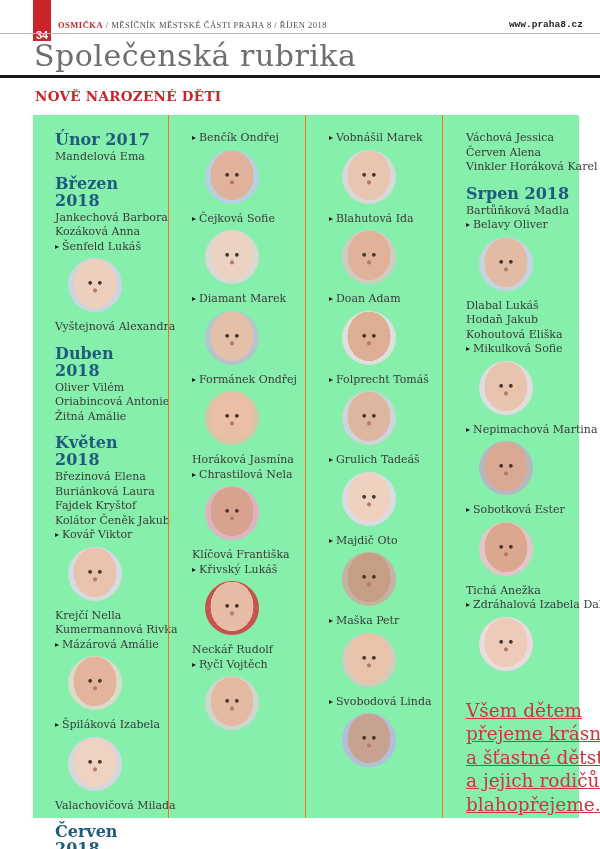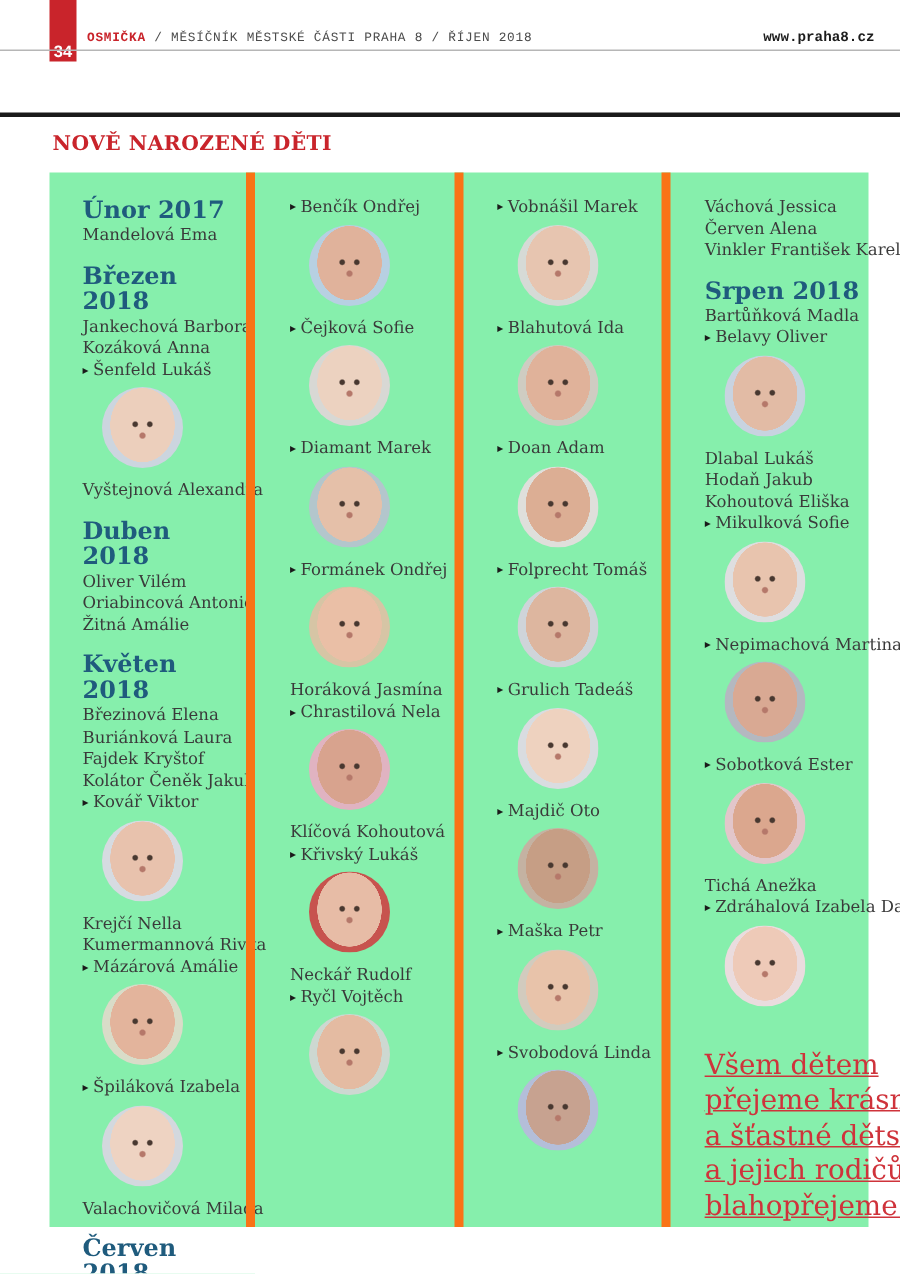--- a/index.html
+++ b/index.html
@@ -3,36 +3,36 @@
 <meta charset="utf-8">
 <style>
   html,body{margin:0;padding:0;background:#ffffff;}
   .page{position:relative;width:600px;height:849px;background:#ffffff;overflow:hidden;
         font-family:"DejaVu Serif",serif;color:#3a3a3a;}
 
   
   .page-num{position:absolute;left:33px;top:0;width:18px;height:41px;background:#c9242b;
             color:#ffffff;font-family:"Liberation Sans",sans-serif;font-weight:bold;font-size:11px;
             display:flex;align-items:flex-end;justify-content:center;padding-bottom:0;box-sizing:border-box;}
-  .masthead{position:absolute;left:58px;top:20px;font-family:Liberation Mono, monospace;
+  .masthead{position:absolute;left:58px;top:20px;font-family:Liberation Serif, serif;
             font-size:8.5px;letter-spacing:.5px;color:#4c4c4c;white-space:nowrap;}
   .masthead .mag{color:#c9242b;font-weight:bold;}
   .website{position:absolute;right:17px;top:19px;font-family:Liberation Mono, monospace;
            font-weight:bold;font-size:9.5px;color:#1c1c1c;}
   .topline{position:absolute;left:0;top:33px;width:600px;height:1px;background:#b6b6b6;}
   .section-title{position:absolute;left:34px;top:38px;font-size:30px;color:#6e6e6e;letter-spacing:.5px;}
   .thick-rule{position:absolute;left:0;top:75px;width:600px;height:3px;background:#1a1a1a;}
   .article-title{position:absolute;left:35px;top:88px;font-size:13.5px;font-weight:bold;
                  color:#c9242b;letter-spacing:.3px;}
 
   
   .panel{position:absolute;left:33px;top:115px;width:546px;height:703px;background:#86efac;
          display:flex;box-sizing:border-box;}
   .column{flex:1 1 0;padding:16px 5px 0 22px;box-sizing:border-box;min-width:0;}
-  .column + .column{border-left:6px solid #f97316;padding-left:23px;}
+  .column + .column{border-left:1px solid #f97316;padding-left:23px;}
 
   .month{font-size:16px;line-height:17px;font-weight:bold;color:#1f5b7d;margin:10px 0 2px;}
   .month:first-child{margin-top:0;}
   .name{font-size:11px;line-height:14.5px;color:#3a3a3a;white-space:nowrap;}
   .arrow{font-size:8px;color:#1a1a1a;margin-right:3px;vertical-align:1px;}
 
   .photo{width:54px;height:54px;border-radius:50%;margin:4px 0 8px 13px;
     background:
       radial-gradient(circle at 41% 46%, #483830 1.4px, rgba(0,0,0,0) 2.3px),
       radial-gradient(circle at 59% 46%, #483830 1.4px, rgba(0,0,0,0) 2.3px),
@@ -43,20 +43,21 @@
   .message{font-size:18.5px;line-height:23.5px;color:#cf333b;margin-top:28px;white-space:pre;text-decoration:underline;}
 </style>
 </head>
 <body>
 
 <div class="page">
   <div class="page-num">34</div>
   <div class="masthead"><span class="mag">OSMIČKA</span><span> / MĚSÍČNÍK MĚSTSKÉ ČÁSTI PRAHA 8 / ŘÍJEN 2018</span></div>
   <div class="website">www.praha8.cz</div>
   <div class="topline"></div>
+  <div class="section-title">Společenská rubrika</div>
   <div class="thick-rule"></div>
   <div class="article-title">NOVĚ NAROZENÉ DĚTI</div>
   <div class="panel">
       <div class="column">
         <div class="month">Únor 2017</div>
         <div class="name"><span>Mandelová Ema</span></div>
         <div class="month">Březen 2018</div>
         <div class="name"><span>Jankechová Barbora</span></div>
         <div class="name"><span>Kozáková Anna</span></div>
         <div class="name"><span class="arrow">▸</span><span>Šenfeld Lukáš</span></div>
@@ -89,21 +90,21 @@
         <div class="photo" style="--bg: #b7d0e2; --skin: #e0b29b;"></div>
         <div class="name"><span class="arrow">▸</span><span>Čejková Sofie</span></div>
         <div class="photo" style="--bg: #d8d8d4; --skin: #ecd2c0;"></div>
         <div class="name"><span class="arrow">▸</span><span>Diamant Marek</span></div>
         <div class="photo" style="--bg: #b3c6cc; --skin: #e5c0a9;"></div>
         <div class="name"><span class="arrow">▸</span><span>Formánek Ondřej</span></div>
         <div class="photo" style="--bg: #d6c5a5; --skin: #eabfa6;"></div>
         <div class="name"><span>Horáková Jasmína</span></div>
         <div class="name"><span class="arrow">▸</span><span>Chrastilová Nela</span></div>
         <div class="photo" style="--bg: #e0b3c1; --skin: #d8a38e;"></div>
-        <div class="name"><span>Klíčová Kohoutová</span></div>
+        <div class="name"><span>Klíčová Františka</span></div>
         <div class="name"><span class="arrow">▸</span><span>Křivský Lukáš</span></div>
         <div class="photo" style="--bg: #c7534e; --skin: #e7bca6;"></div>
         <div class="name"><span>Neckář Rudolf</span></div>
         <div class="name"><span class="arrow">▸</span><span>Ryčl Vojtěch</span></div>
         <div class="photo" style="--bg: #cdd8d1; --skin: #e4bba2;"></div>
       </div>
       <div class="column">
         <div class="name"><span class="arrow">▸</span><span>Vobnášil Marek</span></div>
         <div class="photo" style="--bg: #d6dad6; --skin: #e7c5b0;"></div>
         <div class="name"><span class="arrow">▸</span><span>Blahutová Ida</span></div>
@@ -117,21 +118,21 @@
         <div class="name"><span class="arrow">▸</span><span>Majdič Oto</span></div>
         <div class="photo" style="--bg: #c4b2a2; --skin: #c69e85;"></div>
         <div class="name"><span class="arrow">▸</span><span>Maška Petr</span></div>
         <div class="photo" style="--bg: #d2cbbe; --skin: #e8c3aa;"></div>
         <div class="name"><span class="arrow">▸</span><span>Svobodová Linda</span></div>
         <div class="photo" style="--bg: #b4bed9; --skin: #c7a290;"></div>
       </div>
       <div class="column">
         <div class="name"><span>Váchová Jessica</span></div>
         <div class="name"><span>Červen Alena</span></div>
-        <div class="name"><span>Vinkler František Karel</span></div>
+        <div class="name"><span>Vinkler Horáková Karel</span></div>
         <div class="month">Srpen 2018</div>
         <div class="name"><span>Bartůňková Madla</span></div>
         <div class="name"><span class="arrow">▸</span><span>Belavy Oliver</span></div>
         <div class="photo" style="--bg: #c8d3e0; --skin: #e2bba5;"></div>
         <div class="name"><span>Dlabal Lukáš</span></div>
         <div class="name"><span>Hodaň Jakub</span></div>
         <div class="name"><span>Kohoutová Eliška</span></div>
         <div class="name"><span class="arrow">▸</span><span>Mikulková Sofie</span></div>
         <div class="photo" style="--bg: #dedee0; --skin: #e8c4ae;"></div>
         <div class="name"><span class="arrow">▸</span><span>Nepimachová Martina</span></div>

